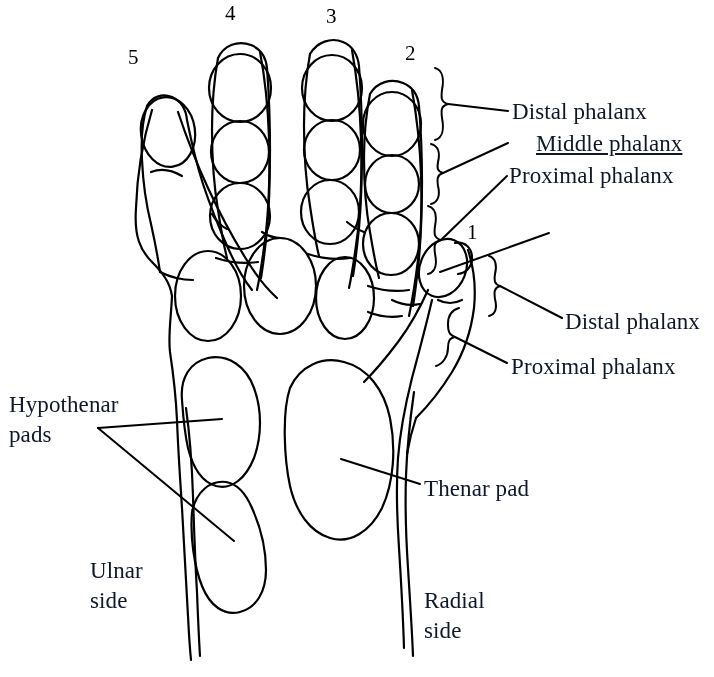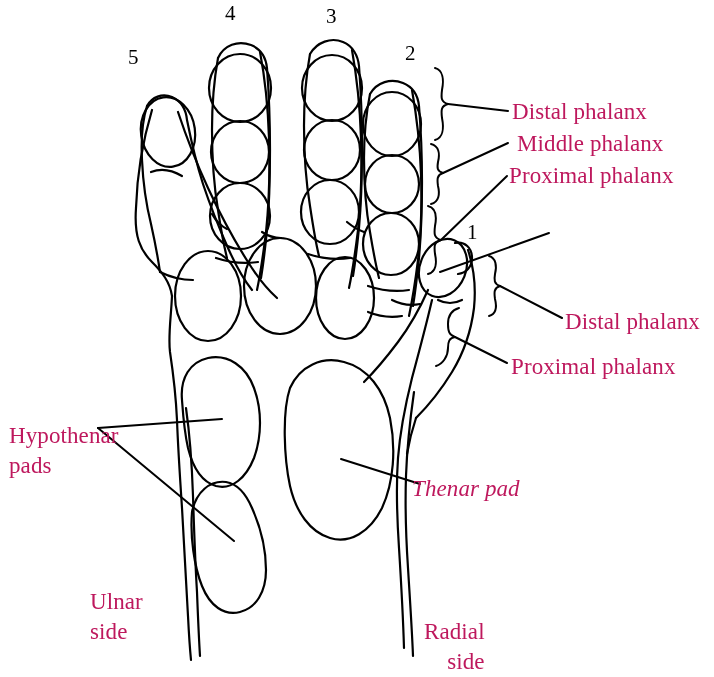--- a/index.html
+++ b/index.html
@@ -17,38 +17,37 @@
   }
   #figure {
     position: absolute;
     left: 0;
     top: 0;
     width: 714px;
     height: 677px;
   }
   .lbl {
     position: absolute;
-    color: #be185d;
+    color: #0f172a;
     font-family: "Liberation Serif", "DejaVu Serif", serif;
     font-size: 23px;
     line-height: 30px;
     white-space: pre;
     letter-spacing: 0.1px;
   }
   .digit-num {
     position: absolute;
     color: #000000;
     font-family: "Liberation Serif", "DejaVu Serif", serif;
     font-size: 21px;
     line-height: 21px;
     white-space: pre;
   }
   .lbl-multi {
     white-space: pre-line;
-    margin-top: 31px;
   }
 </style>
 </head>
 <body>
 
 <div id="page">
 
   <svg id="figure" viewBox="0 0 714 677" xmlns="http://www.w3.org/2000/svg">
     <g fill="none" stroke="#000000" stroke-width="2.2" stroke-linecap="round" stroke-linejoin="round">
 
@@ -242,33 +241,33 @@
   </svg>
 
   <div class="digit-num" style="left:128px; top:47px;">5</div>
   <div class="digit-num" style="left:225px; top:3px;">4</div>
   <div class="digit-num" style="left:326px; top:6px;">3</div>
   <div class="digit-num" style="left:405px; top:43px;">2</div>
   <div class="digit-num" style="left:467px; top:222px;">1</div>
 
   <div class="lbl" style="left:512px; top:97px;">Distal phalanx</div>
 
-  <div class="lbl" style="left:517px; top:129px;">Middle phalanx</div>
+  <div class="lbl" style="left:536px; top:129px;text-decoration:underline;">Middle phalanx</div>
 
   <div class="lbl" style="left:509px; top:161px;">Proximal phalanx</div>
 
 
   <div class="lbl" style="left:565px; top:307px;">Distal phalanx</div>
 
   <div class="lbl" style="left:511px; top:352px;">Proximal phalanx</div>
 
   <div class="lbl lbl-multi" style="left:9px; top:390px;">Hypothenar
 pads</div>
 
-  <div class="lbl" style="left:412px; top:474px;font-style:italic;">Thenar pad</div>
+  <div class="lbl" style="left:424px; top:474px;">Thenar pad</div>
 
   <div class="lbl lbl-multi" style="left:90px; top:556px;">Ulnar
 side</div>
 
-  <div class="lbl lbl-multi" style="left:424px; top:586px;text-align:right;">Radial
+  <div class="lbl lbl-multi" style="left:424px; top:586px;">Radial
 side</div>
 
 </div>
 
 </body></html>

